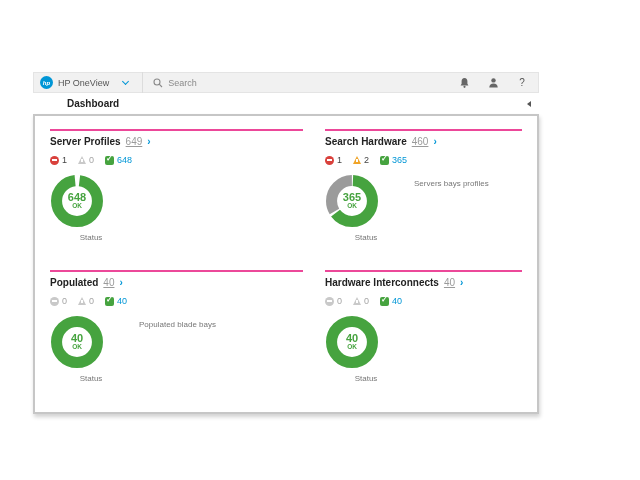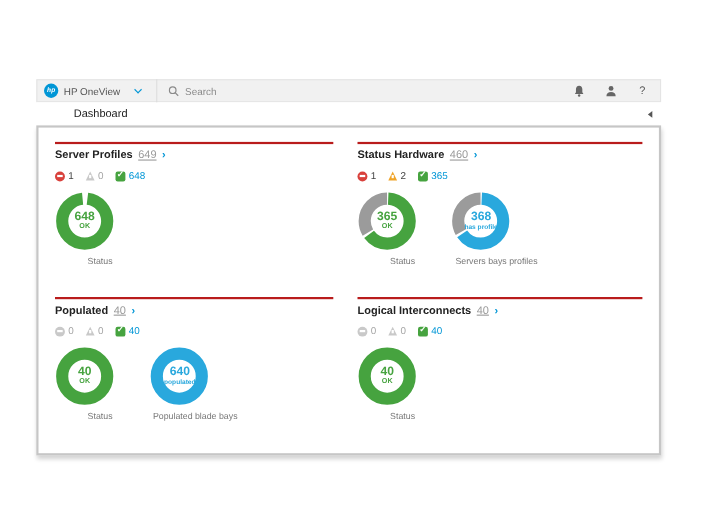--- a/index.html
+++ b/index.html
@@ -1,18 +1,18 @@
 <!DOCTYPE html>
 <html><head>
 <meta charset="utf-8">
 <style>
   * { margin:0; padding:0; box-sizing:border-box; }
   html,body { width:640px; height:480px; background:#ffffff; overflow:hidden;
               font-family:"Liberation Sans", sans-serif; }
-  .app { position:absolute; left:33px; top:72px; width:568px; }
+  .app { position:absolute; left:33px; top:72px; width:506px; }
 
   
   .topbar { height:21px; background:#f1f1f1; border:1px solid #e4e4e4;
             display:flex; align-items:center; }
   .hp-logo { width:13px; height:13px; border-radius:50%; background:#0096d6;
              color:#fff; font-size:6px; font-weight:bold; font-style:italic;
              display:flex; align-items:center; justify-content:center; margin-left:6px; }
   .brand { font-size:9px; color:#555; margin-left:5px; }
   .chev { width:5px; height:5px; border-right:1.6px solid #0096d6; border-bottom:1.6px solid #0096d6;
           transform:rotate(45deg); margin:-3px 0 0 14px; display:inline-block; }
@@ -23,31 +23,31 @@
                   font-family:"Liberation Sans", sans-serif; }
   .search-input::placeholder { color:#8a8a8a; }
   .top-icons { display:flex; align-items:center; gap:17px; padding-right:10px; }
   .tico { width:12px; height:12px; display:flex; align-items:center; justify-content:center;
           cursor:pointer; }
   .help { font-size:10px; color:#555; }
 
   
   .dash-row { height:21px; background:#fff; display:flex; align-items:center;
               padding:0 8px 0 12px; }
-  .dash-title { font-size:10px; font-weight:normal; color:#222;padding-left:22px; }
+  .dash-title { font-size:10px; font-weight:bold; color:#222;padding-left:22px; }
   .collapse { margin-left:auto; width:0; height:0; border-top:3px solid transparent;
               border-bottom:3px solid transparent; border-right:4px solid #555; }
 
   
   .main-box { height:300px; background:#fff; border:2px solid #c6c6c6;
               box-shadow:1px 3px 4px rgba(0,0,0,0.18); padding:13px 15px; }
   .grid { display:grid; grid-template-columns:253px 1fr; column-gap:22px;
           grid-template-rows:141px auto; }
 
-  .panel { border-top:2px solid #b91c1c; padding-top:5px; }
+  .panel { border-top:2px solid #ec4899; padding-top:5px; }
   .panel-head { display:flex; align-items:baseline; gap:5px; cursor:pointer; }
   .panel-title { font-size:10px; font-weight:bold; color:#222; }
   .panel-count { font-size:10px; color:#9a9a9a;text-decoration:underline; }
   .panel-arrow { font-size:10px; color:#0096d6; font-weight:bold; }
 
   .stat-row { display:flex; align-items:center; margin-top:8px; font-size:9px; }
   .stat-group { display:flex; align-items:center; margin-right:11px; }
   .stat-num { margin-left:3px; }
   .n-dark { color:#444; } .n-gray { color:#a5a5a5; } .n-blue { color:#0096d6; cursor:pointer; }
 
@@ -149,21 +149,21 @@
                 <span class="dc-sub txt-green">OK</span>
               </div>
             </div>
             <span class="donut-label">Status</span>
           </div>
         </div>
       </div>
 
       <div class="panel">
         <div class="panel-head">
-          <span class="panel-title">Status Hardware</span>
+          <span class="panel-title">Search Hardware</span>
           <span class="panel-count">460</span>
           <span class="panel-arrow">›</span>
         </div>
         <div class="stat-row">
           <span class="stat-group">
               <span class="ico-crit"></span>
               <span class="stat-num n-dark">1</span>
             </span>
           <span class="stat-group">
               <span class="ico-warn"></span>
@@ -182,30 +182,20 @@
                   <circle cx="21" cy="21" r="15.915" fill="none" stroke="#9b9b9b" stroke-width="8.6" stroke-dasharray="33.3 66.7" stroke-dashoffset="-65.95" transform="rotate(-90 21 21)"></circle>
                 </svg>
               <div class="donut-center">
                 <span class="dc-val txt-green">365</span>
                 <span class="dc-sub txt-green">OK</span>
               </div>
             </div>
             <span class="donut-label">Status</span>
           </div>
           <div class="donut-fig">
-            <div class="donut-wrap">
-              <svg viewBox="0 0 42 42">
-                  <circle cx="21" cy="21" r="15.915" fill="none" stroke="#29a8dd" stroke-width="8.6" stroke-dasharray="64.2 35.8" stroke-dashoffset="-0.75" transform="rotate(-90 21 21)"></circle>
-                  <circle cx="21" cy="21" r="15.915" fill="none" stroke="#9b9b9b" stroke-width="8.6" stroke-dasharray="32.8 67.2" stroke-dashoffset="-66.45" transform="rotate(-90 21 21)"></circle>
-                </svg>
-              <div class="donut-center">
-                <span class="dc-val txt-blue">368</span>
-                <span class="dc-sub txt-blue" style="font-size:6px">has profile</span>
-              </div>
-            </div>
             <span class="donut-label">Servers bays profiles</span>
           </div>
         </div>
       </div>
 
       <div class="panel">
         <div class="panel-head">
           <span class="panel-title">Populated</span>
           <span class="panel-count">40</span>
           <span class="panel-arrow">›</span>
@@ -231,37 +221,28 @@
                   <circle cx="21" cy="21" r="15.915" fill="none" stroke="#46a33f" stroke-width="8.6" stroke-dasharray="100 0" stroke-dashoffset="0" transform="rotate(-90 21 21)"></circle>
                 </svg>
               <div class="donut-center">
                 <span class="dc-val txt-green">40</span>
                 <span class="dc-sub txt-green">OK</span>
               </div>
             </div>
             <span class="donut-label">Status</span>
           </div>
           <div class="donut-fig">
-            <div class="donut-wrap">
-              <svg viewBox="0 0 42 42">
-                  <circle cx="21" cy="21" r="15.915" fill="none" stroke="#29a8dd" stroke-width="8.6" stroke-dasharray="100 0" stroke-dashoffset="0" transform="rotate(-90 21 21)"></circle>
-                </svg>
-              <div class="donut-center">
-                <span class="dc-val txt-blue">640</span>
-                <span class="dc-sub txt-blue" style="font-size:6px">populated</span>
-              </div>
-            </div>
             <span class="donut-label">Populated blade bays</span>
           </div>
         </div>
       </div>
 
       <div class="panel">
         <div class="panel-head">
-          <span class="panel-title">Logical Interconnects</span>
+          <span class="panel-title">Hardware Interconnects</span>
           <span class="panel-count">40</span>
           <span class="panel-arrow">›</span>
         </div>
         <div class="stat-row">
           <span class="stat-group">
               <span class="ico-crit off"></span>
               <span class="stat-num n-gray">0</span>
             </span>
           <span class="stat-group">
               <span class="ico-warn off"></span>

